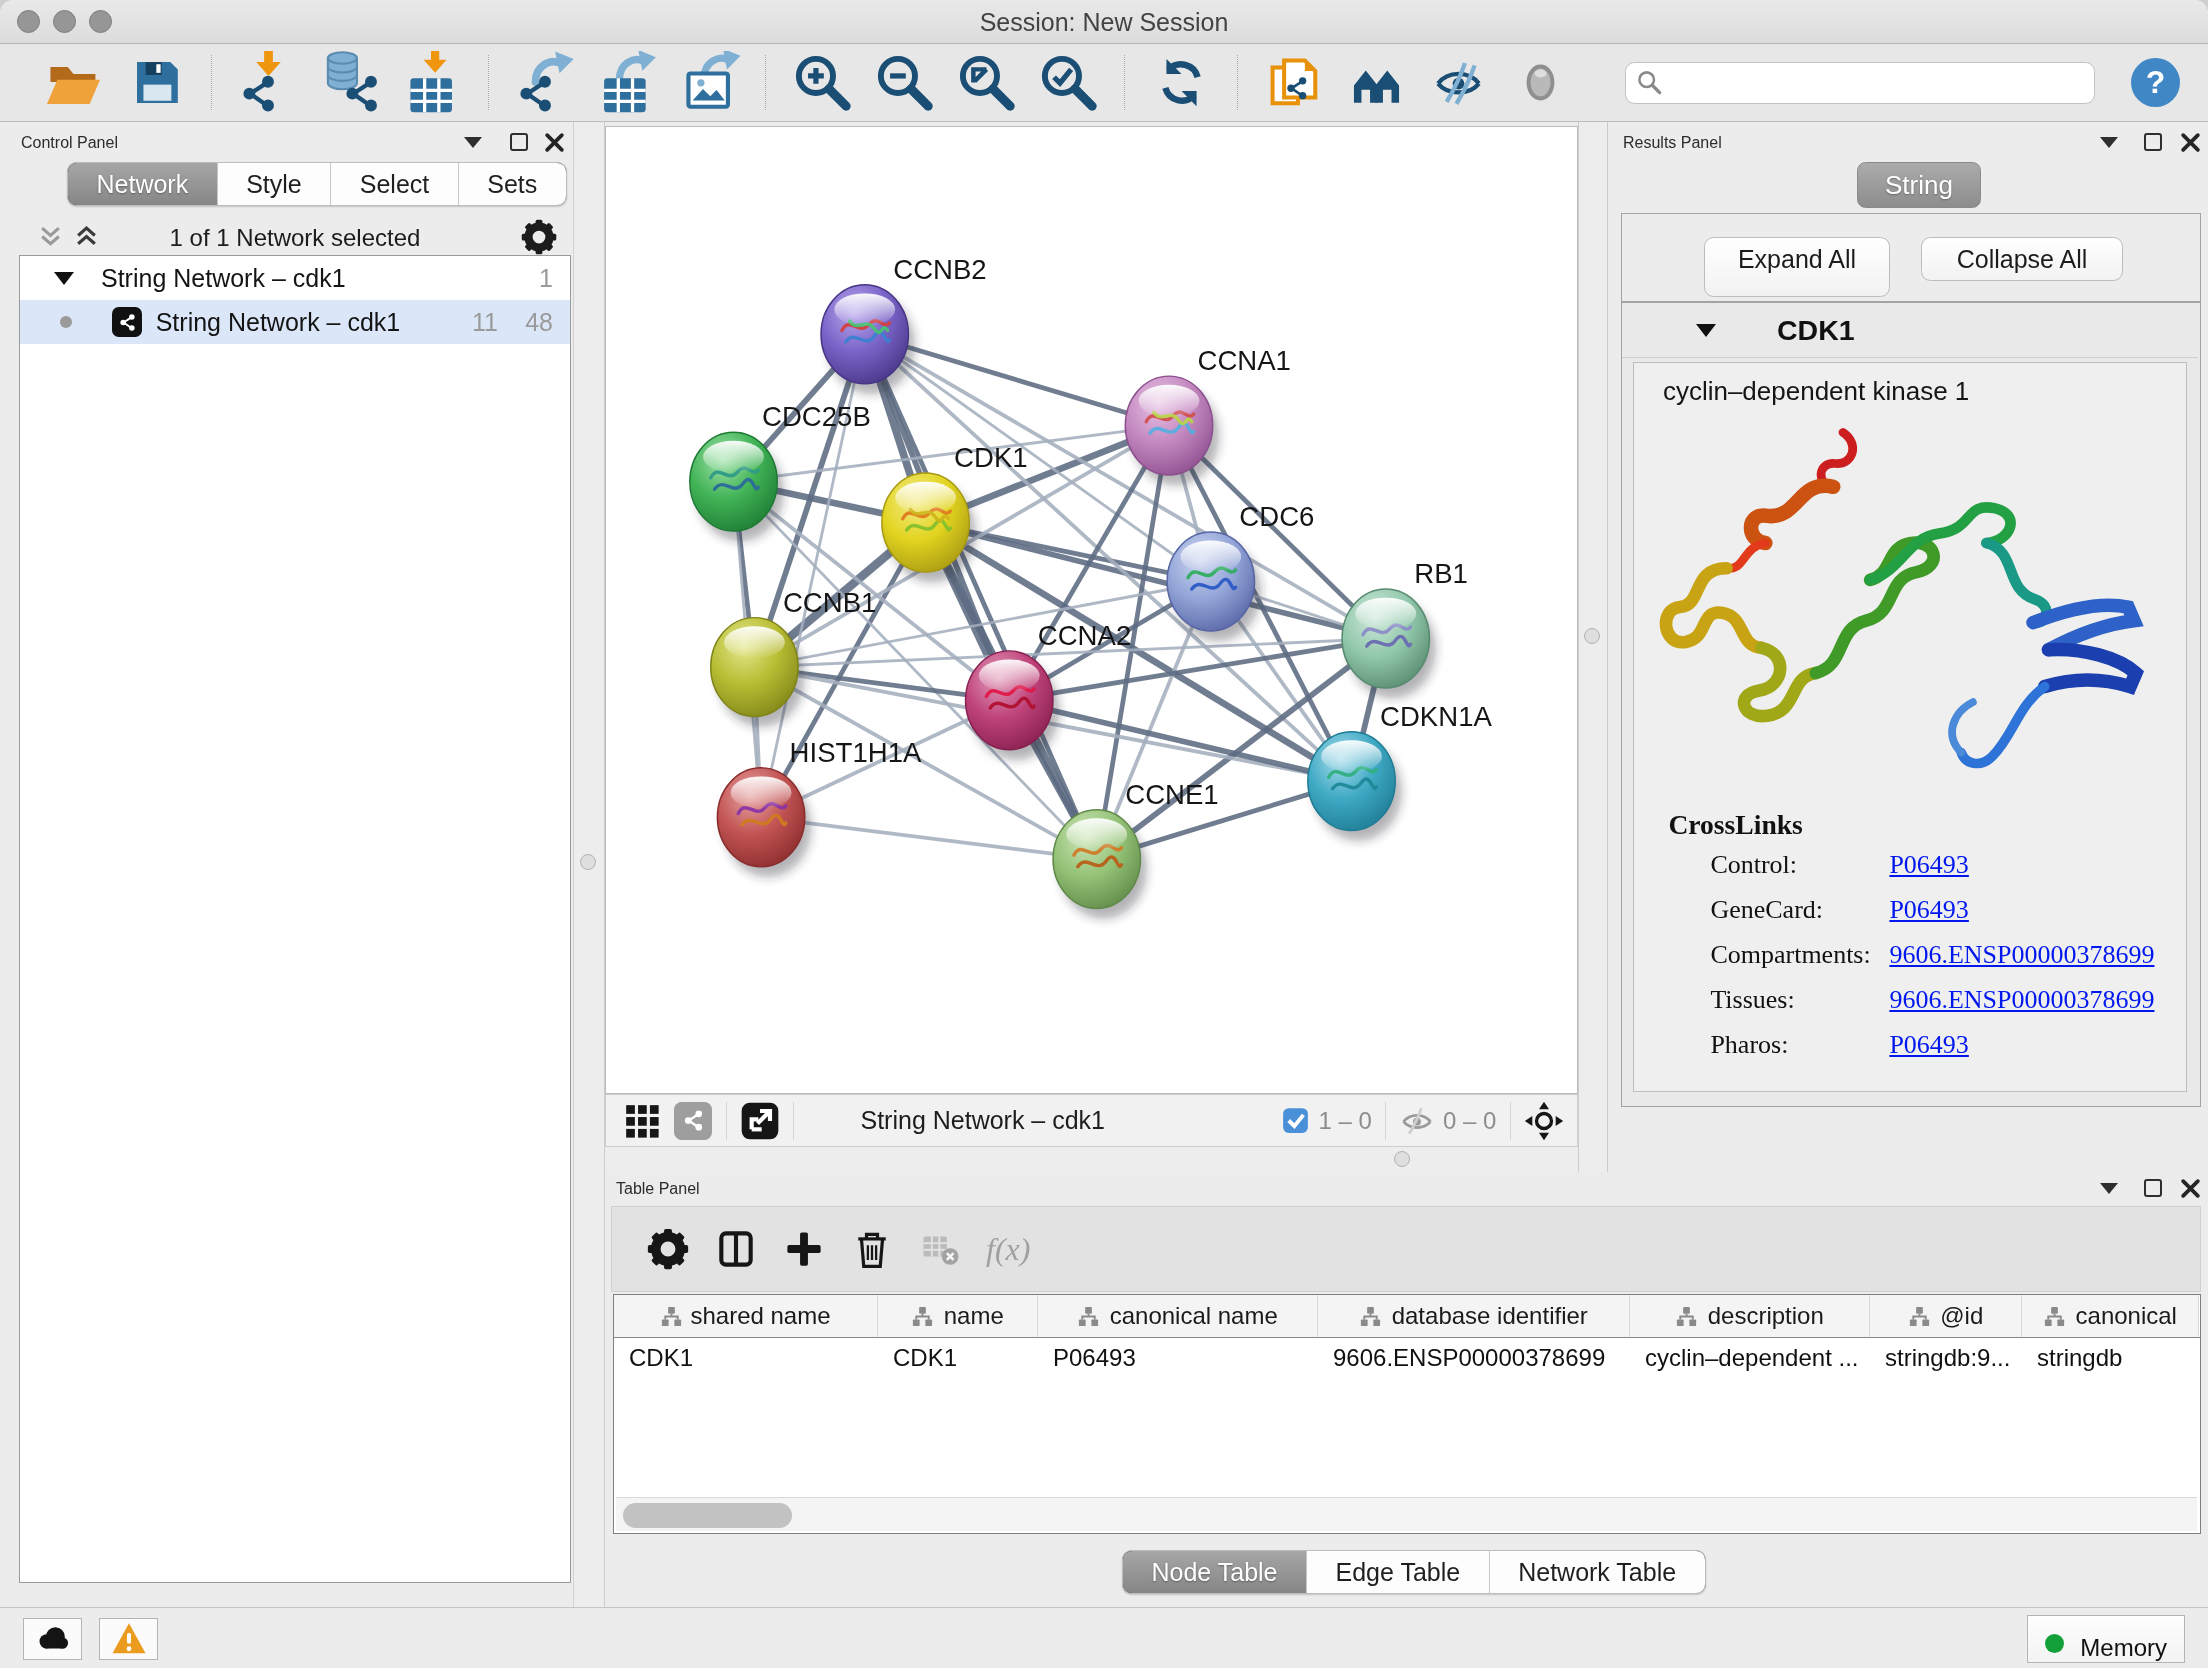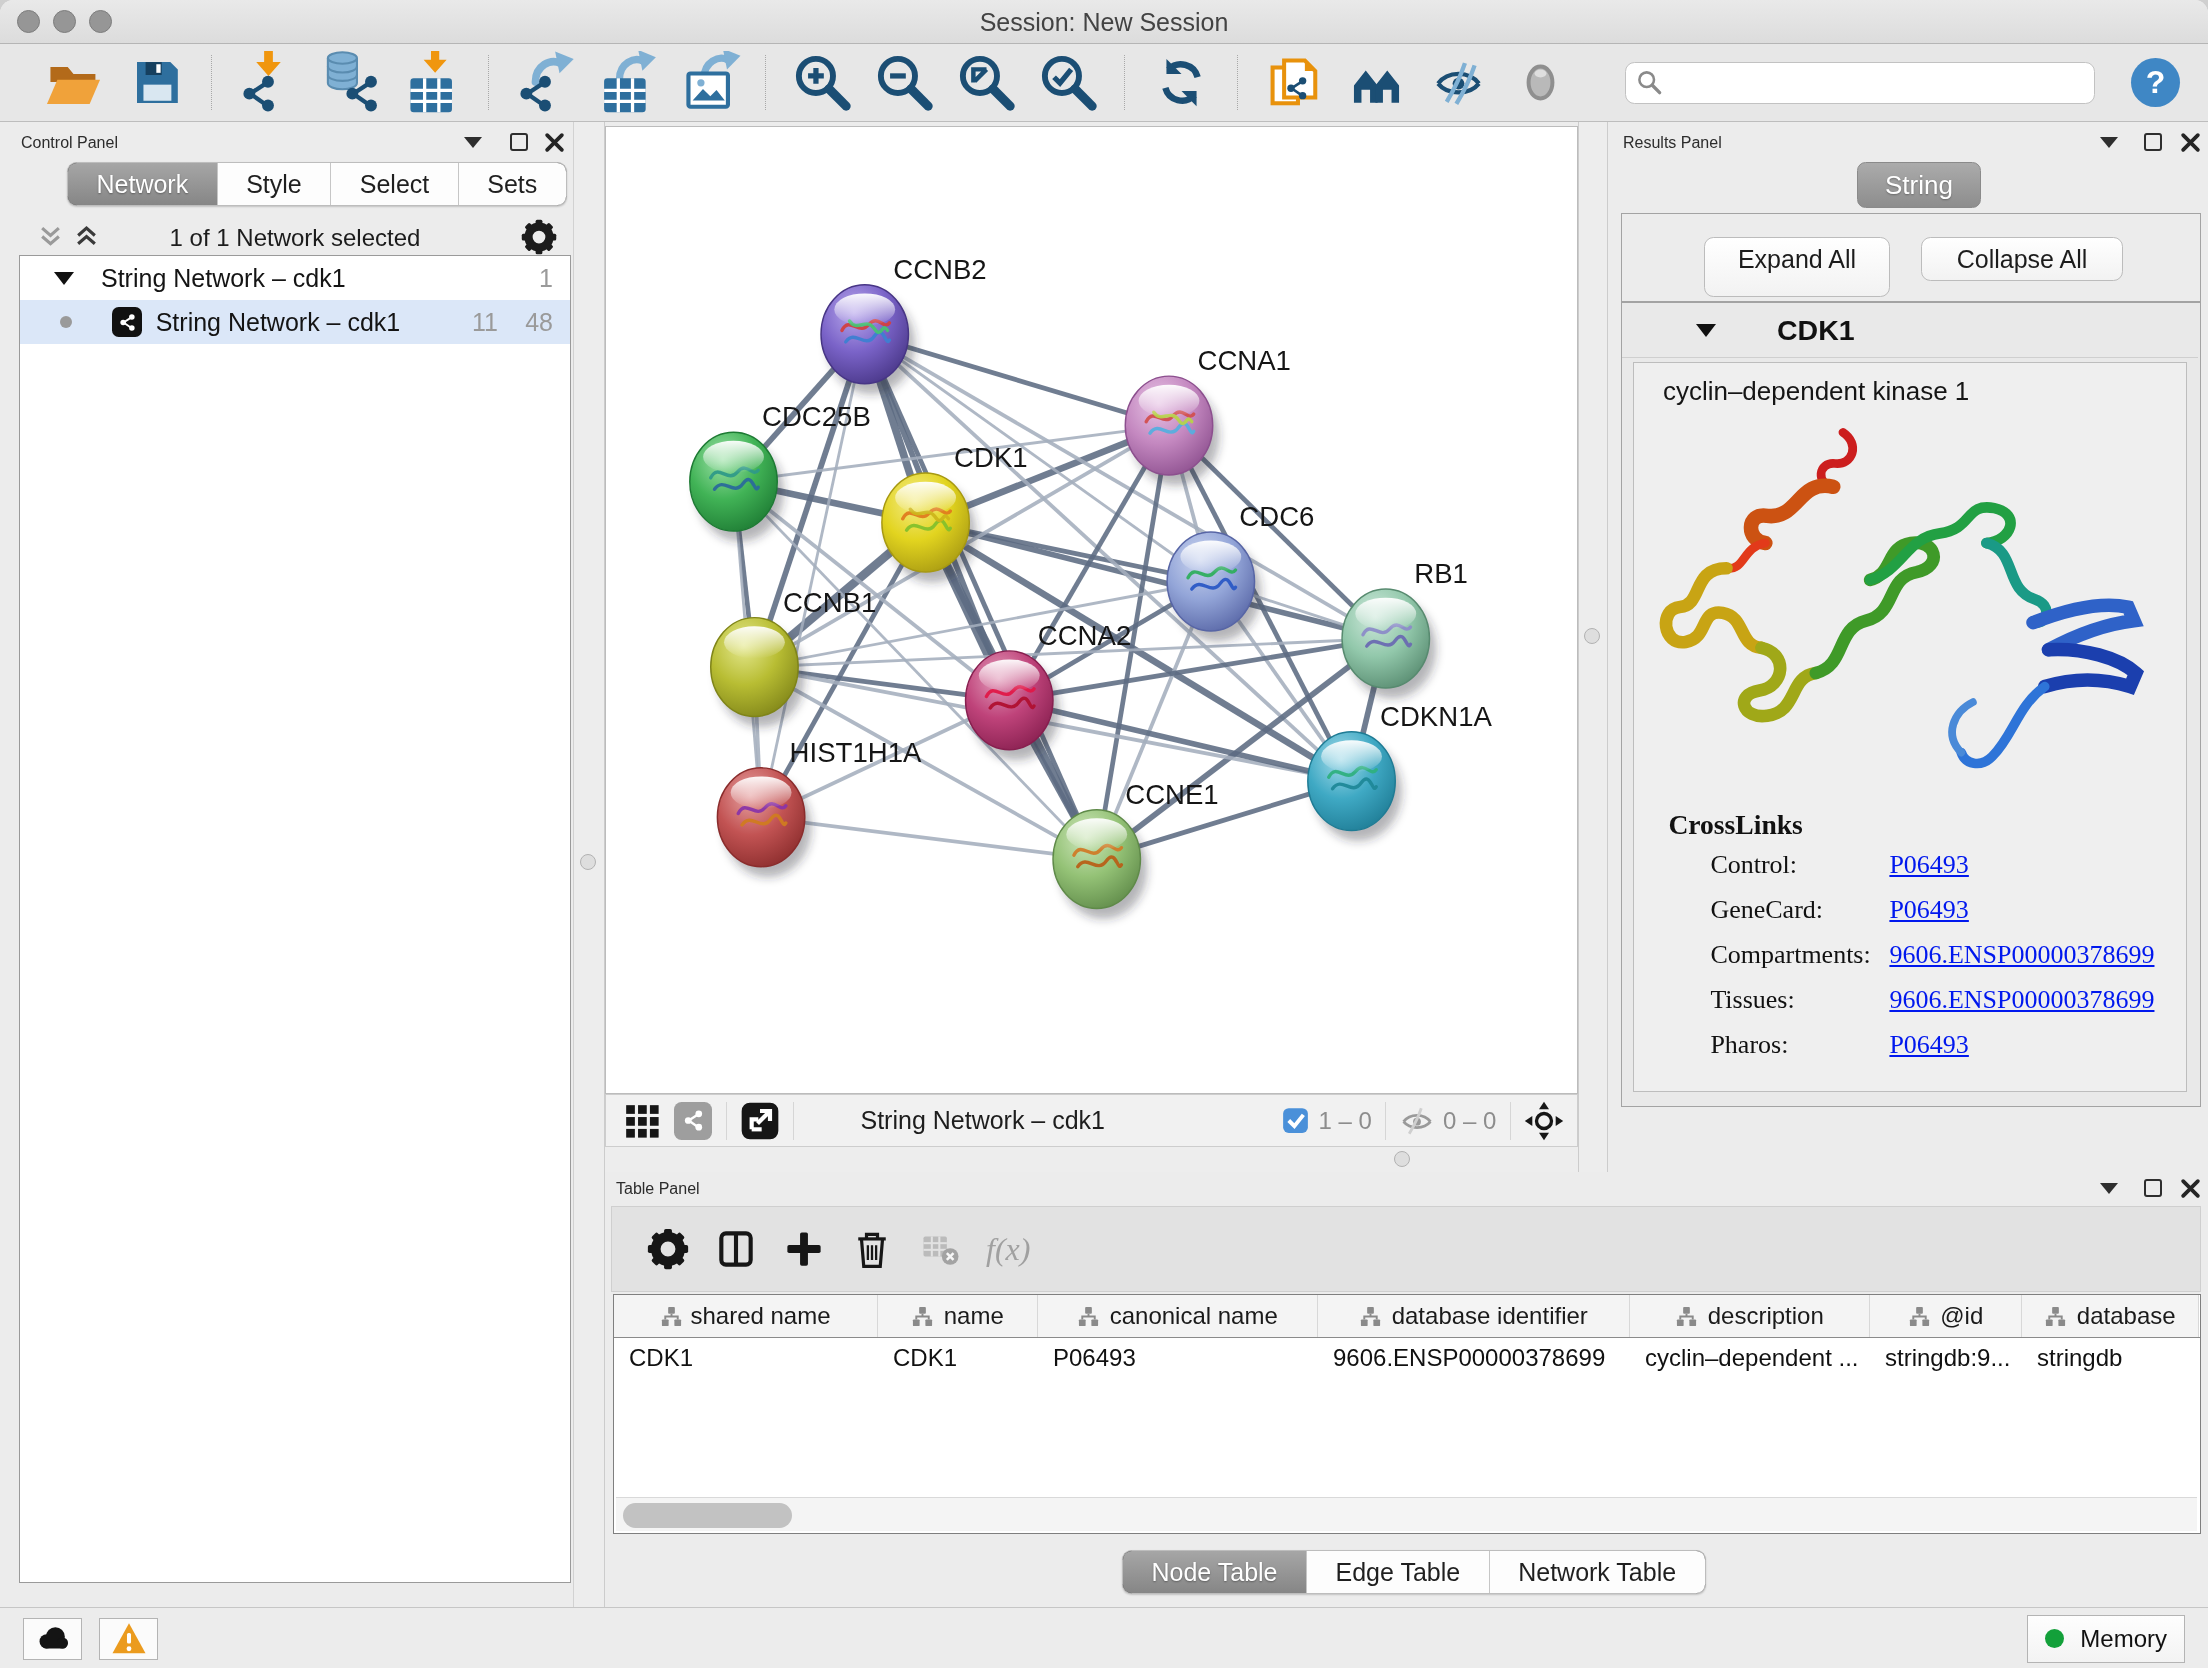--- a/index.html
+++ b/index.html
@@ -51,21 +51,21 @@
 
 .tbarbox{position:absolute;left:611px;top:1206px;width:1590px;height:86px;background:#e2e2e2;border:1px solid #cfcfcf;display:flex;align-items:center;padding-left:35px}
 .tblbox{position:absolute;left:613px;top:1294px;width:1588px;height:240px;background:#fff;border:1.9px solid #7f7f7f}
 .th{display:flex;align-items:center;justify-content:center;gap:9.5px;font-size:24px;color:#1a1a1a;border-right:1.9px solid #d8d8d8;height:42px;background:#f4f4f4;flex:0 0 auto}
 .td{font-size:24px;color:#111;padding-left:15px;display:flex;align-items:center;height:40px;flex:0 0 auto}
 .hscroll{position:absolute;left:1.9px;bottom:1.9px;width:1581px;height:34px;background:#f4f4f4;border-top:1px solid #d9d9d9}
 .hthumb{position:absolute;left:7.6px;top:4.8px;width:169px;height:25px;border-radius:12.4px;background:#c2c2c2}
 
 .bottombar{position:absolute;left:0;top:1607px;width:2208px;height:61px;background:#ececec;border-top:1.9px solid #c6c6c6}
 .bbtn{position:absolute;top:9.5px;width:59px;height:42px;background:#fbfbfb;border:1.9px solid #b4b4b4;display:flex;align-items:center;justify-content:center}
-.membtn{position:absolute;right:23px;top:6.7px;height:48px;background:linear-gradient(#fefefe,#f3f3f3);border:1.9px solid #b4b4b4;display:flex;align-items:center;padding:11px 17px;gap:16px;font-size:24px;color:#111}
+.membtn{position:absolute;right:23px;top:6.7px;height:48px;background:linear-gradient(#fefefe,#f3f3f3);border:1.9px solid #b4b4b4;display:flex;align-items:flex-start;padding:18px 17px;gap:16px;font-size:24px;color:#111}
 .memdot{width:19px;height:19px;border-radius:50%;background:#13a03a}
 svg{display:block}
 </style>
 </head>
 <body>
 
 <svg width="0" height="0" style="position:absolute">
 <defs>
 <symbol id="sym-folder" viewBox="0 0 48 48">
         <path d="M4 9h15l5 6h19v7H4z" fill="#b36a1a"></path>
@@ -770,21 +770,21 @@
         <div class="th" style="width: 152px;">
           <svg width="23" height="23" viewBox="0 0 24 24">
             <use href="#sym-hier"></use>
           </svg>
           <span>@id</span>
         </div>
         <div class="th" style="width: 177px;">
           <svg width="23" height="23" viewBox="0 0 24 24">
             <use href="#sym-hier"></use>
           </svg>
-          <span>database</span>
+          <span>canonical</span>
         </div>
       </div>
     <div id="tbl-row" style="display:flex">
         <div class="td" style="width: 264px;">CDK1</div>
         <div class="td" style="width: 160px;">CDK1</div>
         <div class="td" style="width: 280px;">P06493</div>
         <div class="td" style="width: 312px;">9606.ENSP00000378699</div>
         <div class="td" style="width: 240px;">cyclin–dependent ...</div>
         <div class="td" style="width: 152px;">stringdb:9...</div>
         <div class="td" style="width: 177px; text-align: center;">stringdb</div>

